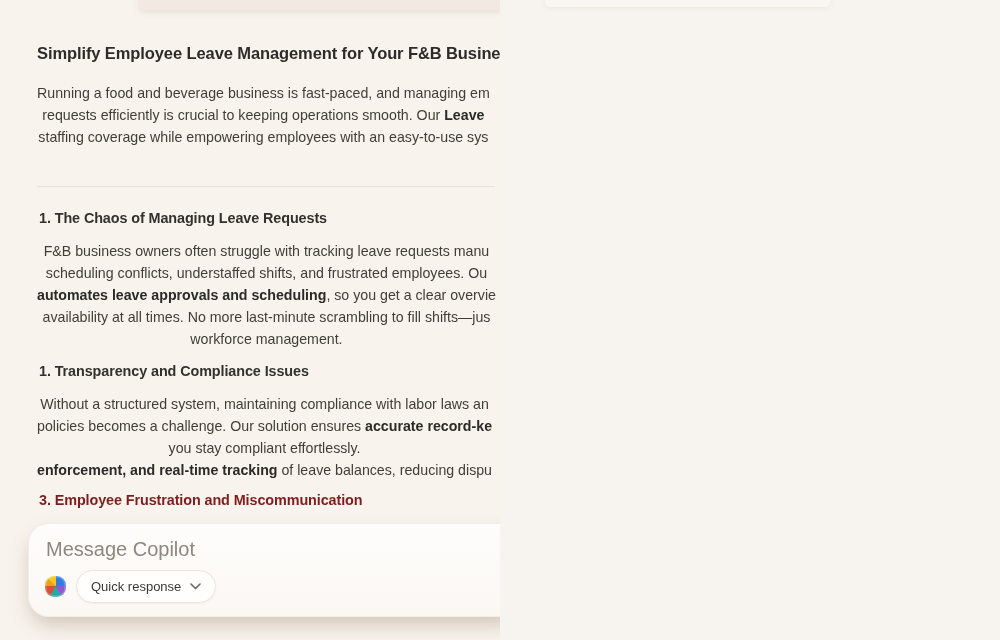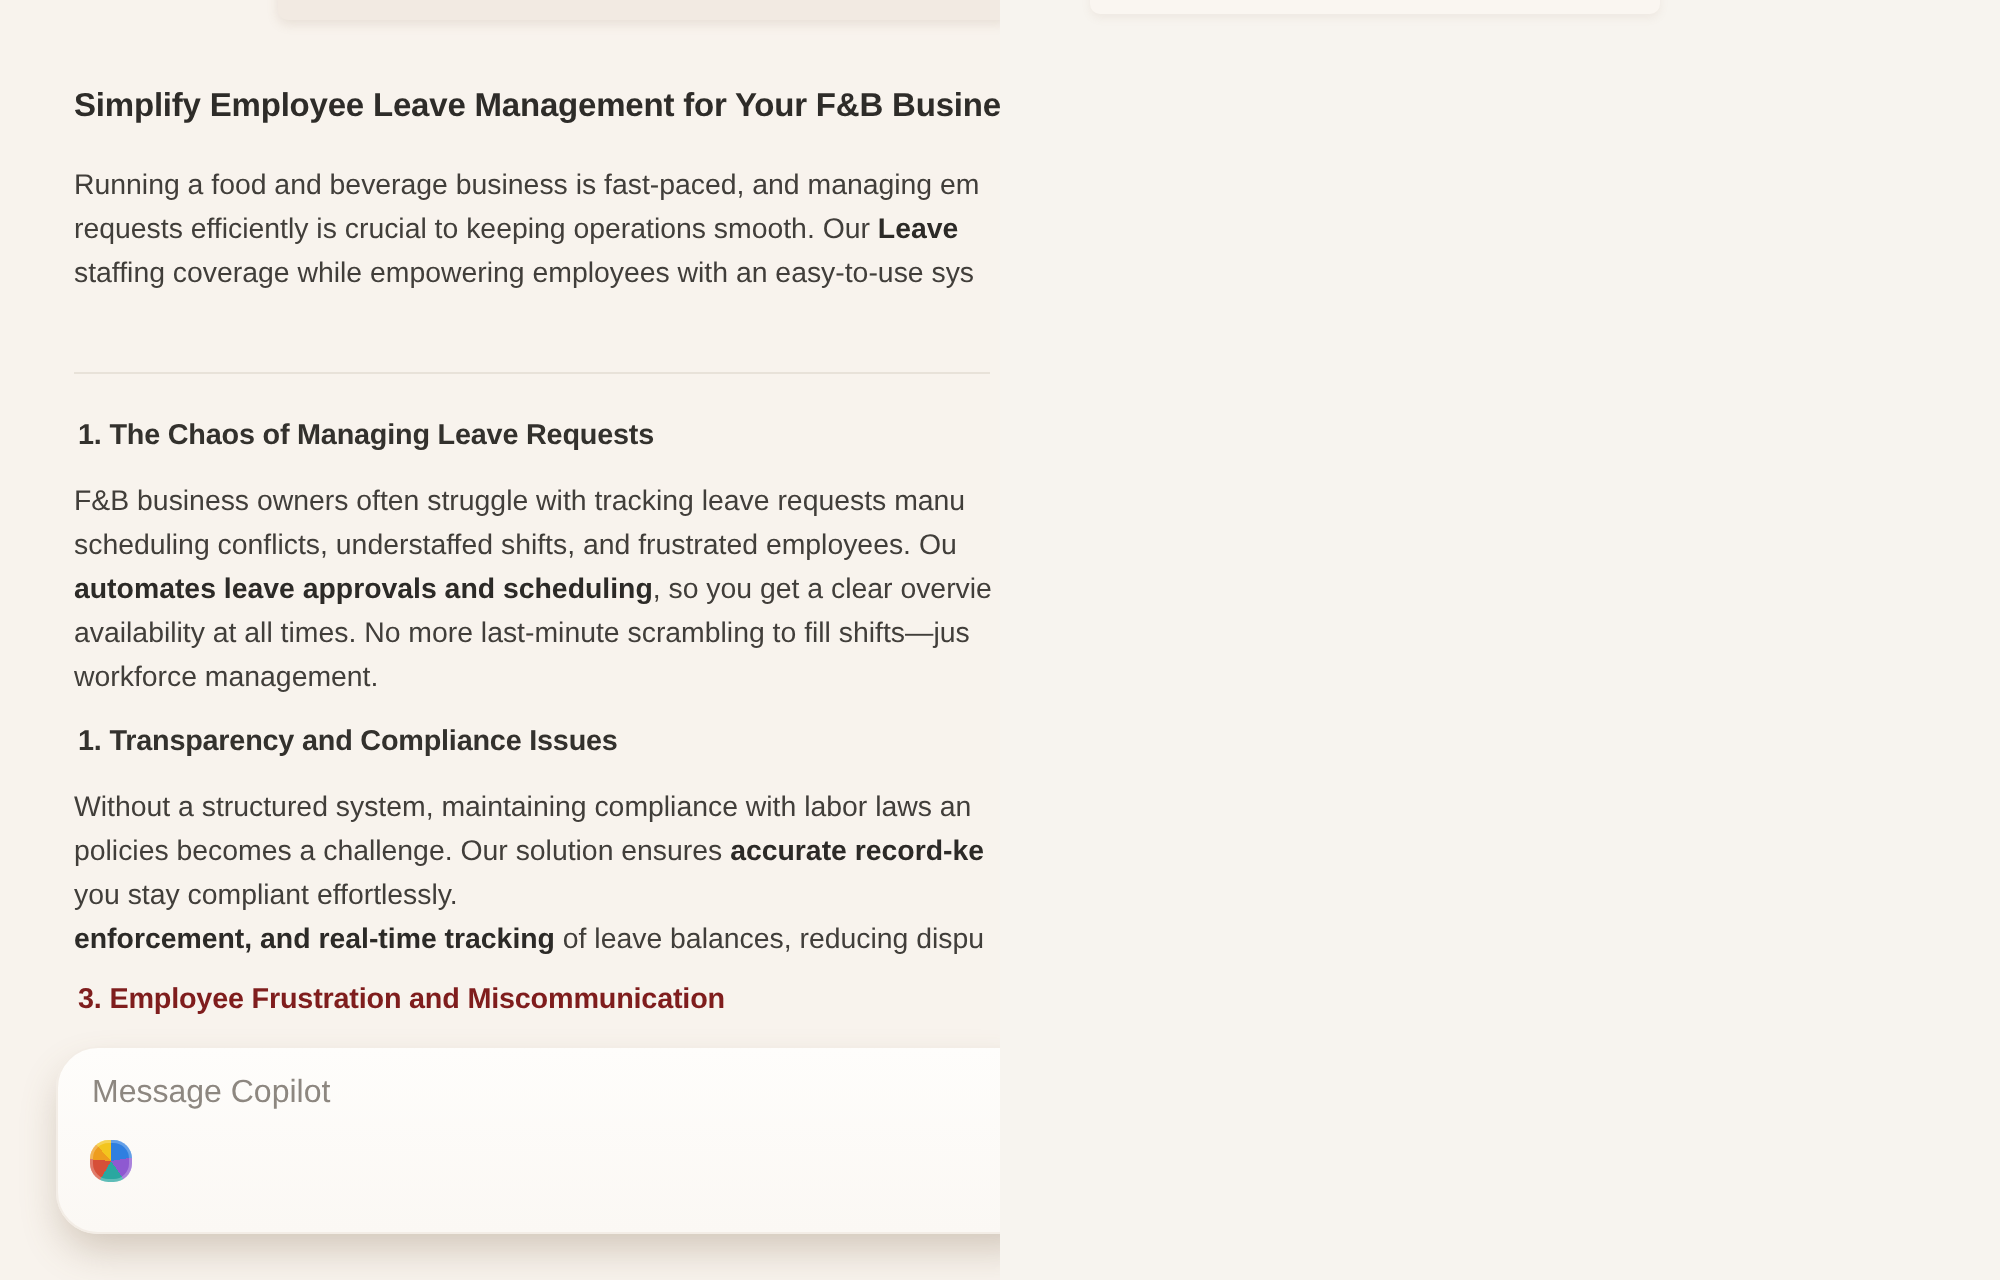--- a/index.html
+++ b/index.html
@@ -20,42 +20,42 @@
   .top-edge.r { left:45px; top:-9px; width:285px; height:16px;
     background:#faf6f1; box-shadow:0 2px 5px rgba(150,120,95,.09); }
 
   
   .doc-title {
     position:absolute; left:37px; top:44px; margin:0;
     font-size:16.5px; font-weight:700; color:#2e2c29; letter-spacing:-.1px;
     white-space:nowrap;
     text-align:center;
   }
-  .lpara { position:absolute; left:37px; font-size:14.2px; color:#413e3a; }
+  .lpara { position:absolute; left:37px; font-size:14.2px; color:#413e3a;text-align:center; }
   .lpara .line { white-space:nowrap; line-height:22px; }
   .lheading {
     position:absolute; left:37px; margin:2px; white-space:nowrap;
     font-size:14.4px; font-weight:700; color:#33312d; letter-spacing:-.1px;
   }
   .lheading.faded { color:#7f1d1d; }
   .divider { position:absolute; left:37px; top:186px; width:458px; height:0;
     border-top:1px solid #e8e2d9; }
   .b { font-weight:700; color:#2c2a27; }
 
   
   .composer {
     position:absolute; background:linear-gradient(#fefdfb,#fbf8f4);
     border:1px solid #f3ede6;
   }
   .composer.cl {
     left:28px; top:523px; width:498px; height:94px; border-radius:21px;
     box-shadow:0 10px 20px -3px rgba(125,98,72,.32);
   }
   .composer-placeholder {
-    position:absolute; font-size:16px; color:#8d8780; white-space:nowrap;
+    position:absolute; font-size:20px; color:#8d8780; white-space:nowrap;
   }
   .cl .composer-placeholder { left:17px; top:14px; }
 
   .composer-row { position:absolute; left:16px; top:46px;
     display:flex; align-items:center; gap:10px; }
   .copilot-logo {
     width:21px; height:21px; border-radius:44%;
     background:conic-gradient(from 210deg,
       #d64f38 0 18%, #ee9d1d 18% 30%, #f3c51e 30% 42%,
       #2f7fe0 42% 64%, #8e59d1 64% 82%, #2aa7a0 82% 100%);
@@ -103,20 +103,26 @@
         <div class="line"><span>you stay compliant effortlessly.</span></div>
         <div class="line"><span class="b">enforcement, and real-time tracking</span><span> of leave balances, reducing dispu</span></div>
       </div>
 
     <h2 class="lheading faded" style="top:490px">3. Employee Frustration and Miscommunication</h2>
 
     <div class="composer cl">
       <div class="composer-placeholder">Message Copilot</div>
       <div class="composer-row">
         <span class="copilot-logo"></span>
+        <button class="mode-pill">
+          <span>Quick response</span>
+          <svg class="chevron" width="11" height="7" viewBox="0 0 11 7">
+            <polyline points="1,1 5.5,5.5 10,1" fill="none" stroke="#6b6761" stroke-width="1.6" stroke-linecap="round" stroke-linejoin="round"></polyline>
+          </svg>
+        </button>
       </div>
     </div>
   </section>
 
   <section class="half right">
     <div class="top-edge r"></div>
 
   </section>
 
 </div>

